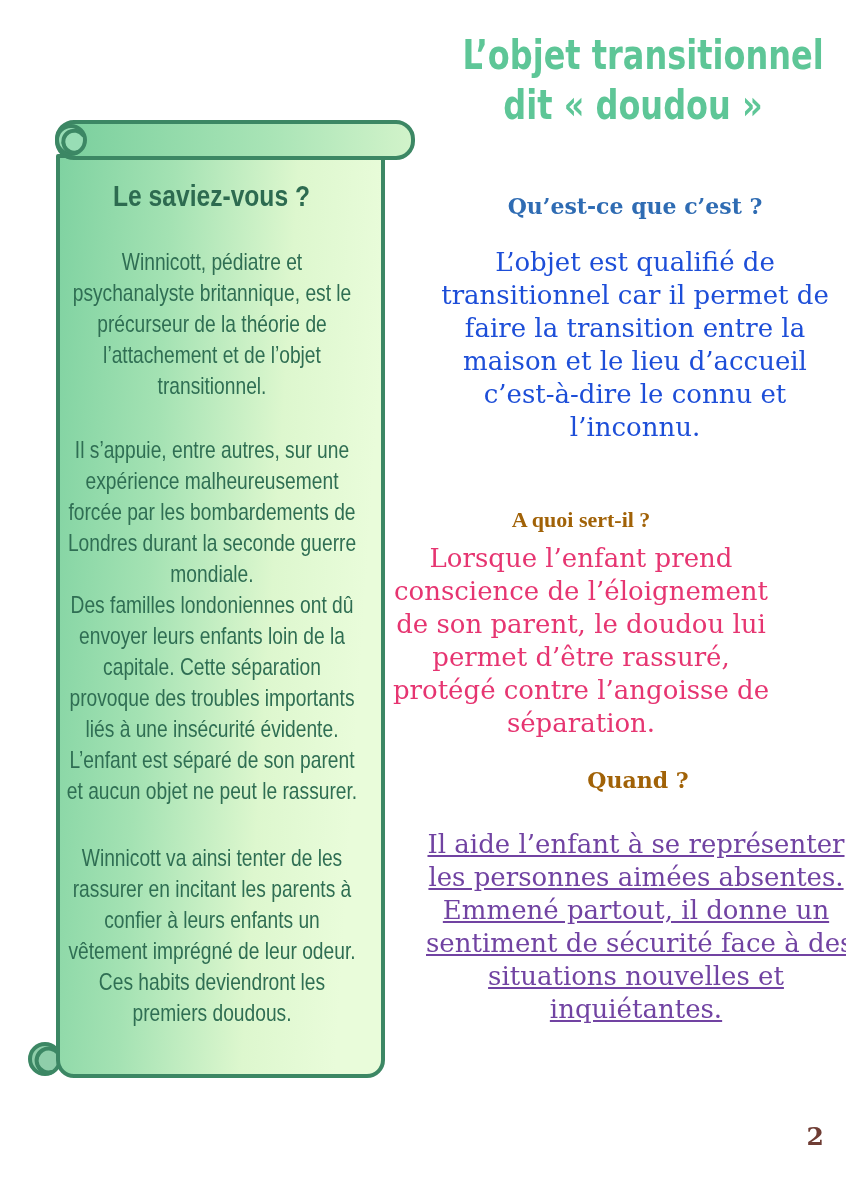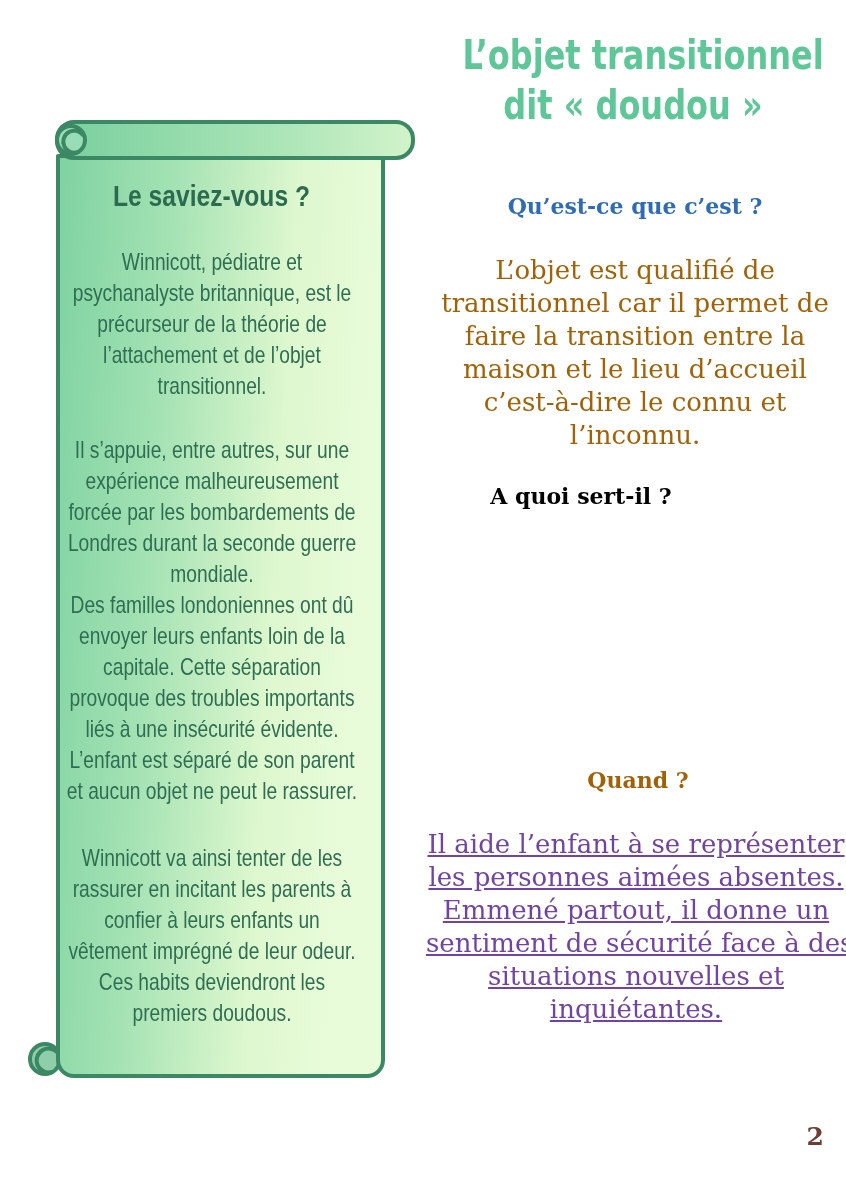--- a/index.html
+++ b/index.html
@@ -22,22 +22,22 @@
 
   
   .page-title{position:absolute;left:420px;top:30px;width:426px;text-align:center;
               font-family:"DejaVu Sans",sans-serif;font-weight:bold;font-size:40px;line-height:50px;
               color:#5ec697;transform:scaleX(0.8);transform-origin:50% 0;white-space:pre;}
   .sec-h{position:absolute;text-align:center;font-family:"DejaVu Serif",serif;
          font-weight:bold;font-size:22px;line-height:40px;white-space:pre;}
   .sec-p{position:absolute;text-align:center;font-family:"DejaVu Serif",serif;
          font-size:26px;line-height:33px;white-space:pre;}
   .h-what{left:424px;top:186px;width:422px;color:#2f6cb3;}
-  .p-what{left:424px;top:254px;width:422px;color:#a16207;}
-  .h-purpose{left:370px;top:476px;width:422px;color:#000000;}
+  .p-what{left:424px;top:246px;width:422px;color:#1d4ed8;}
+  .h-purpose{left:370px;top:500px;width:422px;color:#a16207;font-family:Liberation Serif, serif;}
   .p-purpose{left:370px;top:542px;width:422px;color:#e63571;}
   .h-when{left:430px;top:760px;width:416px;color:#a16207;}
   .p-when{left:426px;top:828px;width:420px;color:#7143a2;text-decoration:underline;}
   .p-when2{left:400px;top:1038px;width:424px;color:#7143a2;}
   .page-num{position:absolute;right:22px;top:1122px;font-family:"DejaVu Serif",serif;
             font-weight:bold;font-size:25px;color:#6f3d34;}
 </style>
 </head>
 <body>
 
@@ -103,20 +103,26 @@
 
   <div class="sec-h h-what">Qu’est-ce que c’est ?</div>
   <div class="sec-p p-what">L’objet est qualifié de
 transitionnel car il permet de
 faire la transition entre la
 maison et le lieu d’accueil
 c’est-à-dire le connu et
 l’inconnu.</div>
 
   <div class="sec-h h-purpose">A quoi sert-il ?</div>
+  <div class="sec-p p-purpose">Lorsque l’enfant prend
+conscience de l’éloignement
+de son parent, le doudou lui
+permet d’être rassuré,
+protégé contre l’angoisse de
+séparation.</div>
 
   <div class="sec-h h-when">Quand ?</div>
   <div class="sec-p p-when">Il aide l’enfant à se représenter
 les personnes aimées absentes.
 Emmené partout, il donne un
 sentiment de sécurité face à des
 situations nouvelles et
 inquiétantes.</div>
 
   <div class="page-num">2</div>

